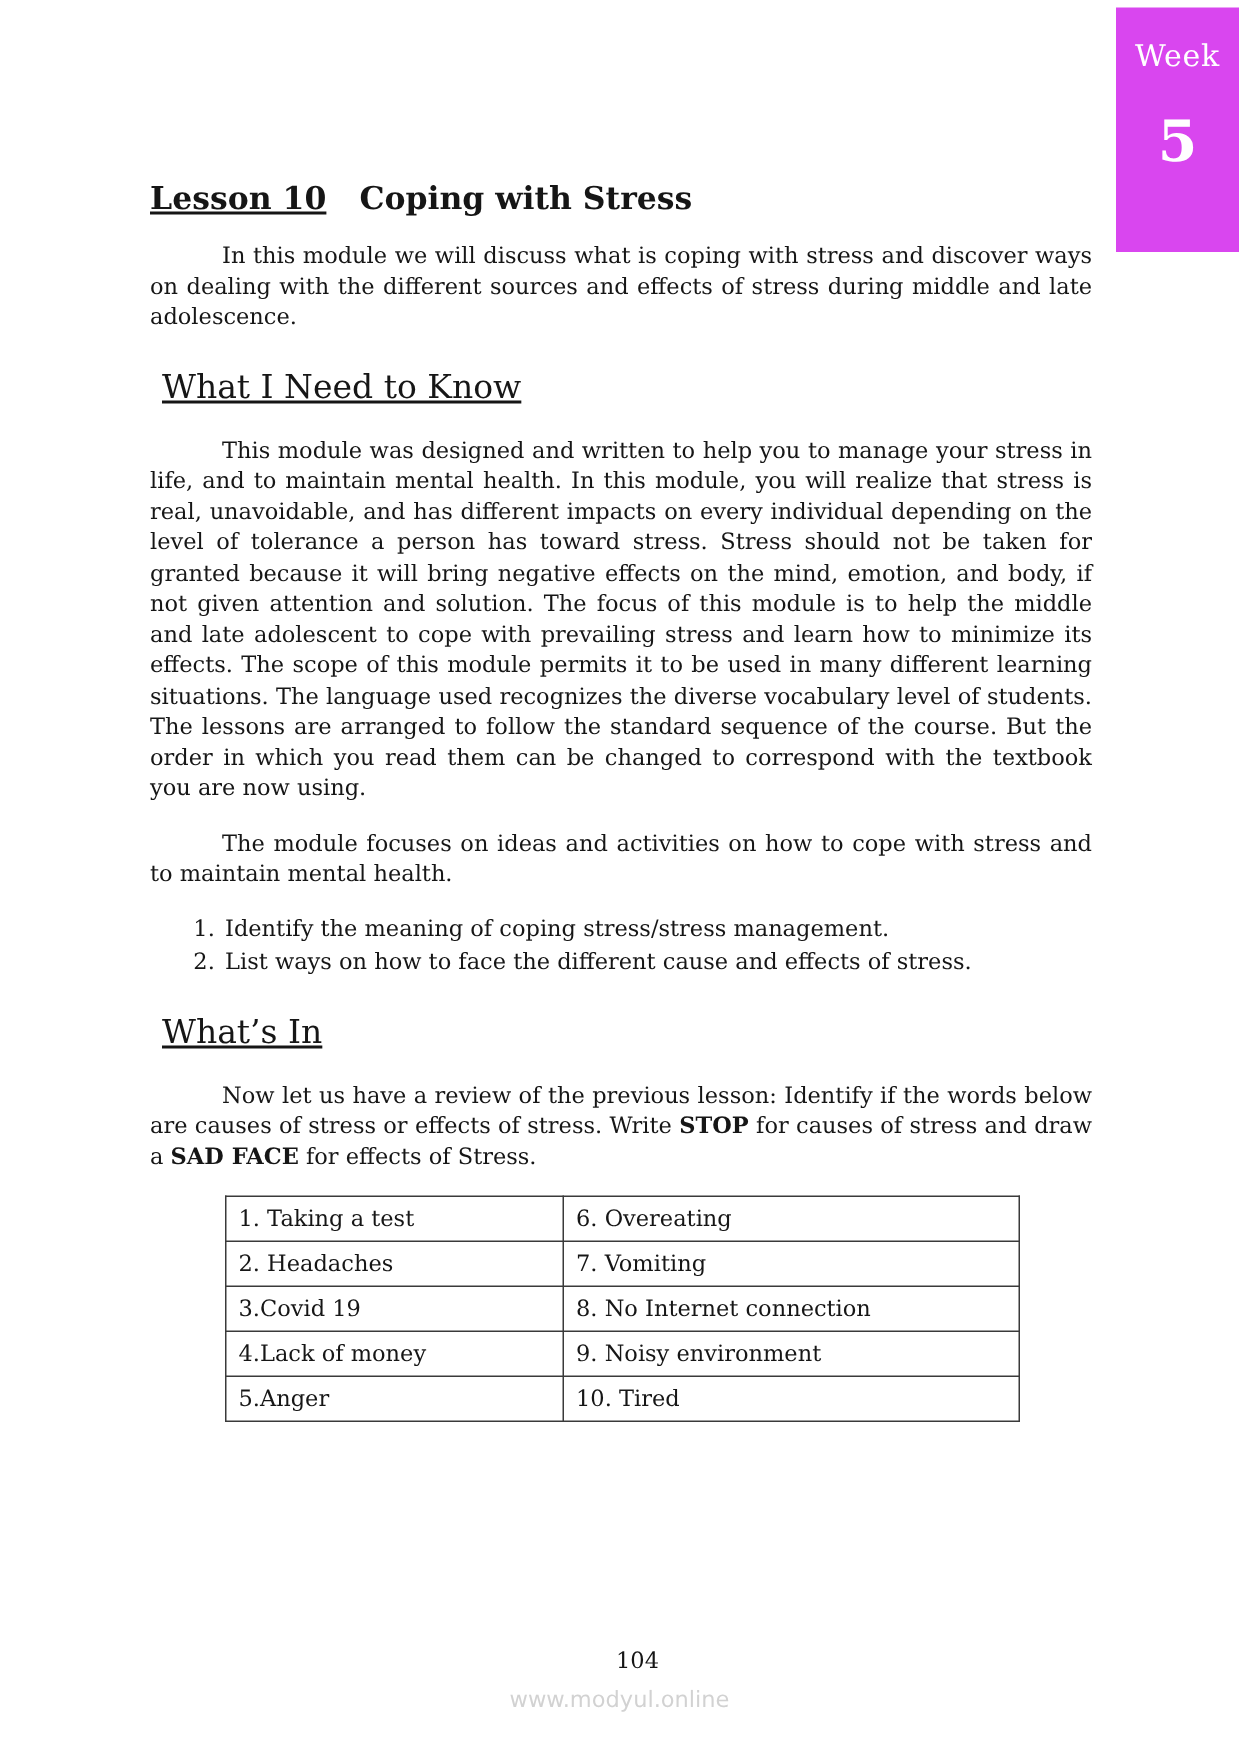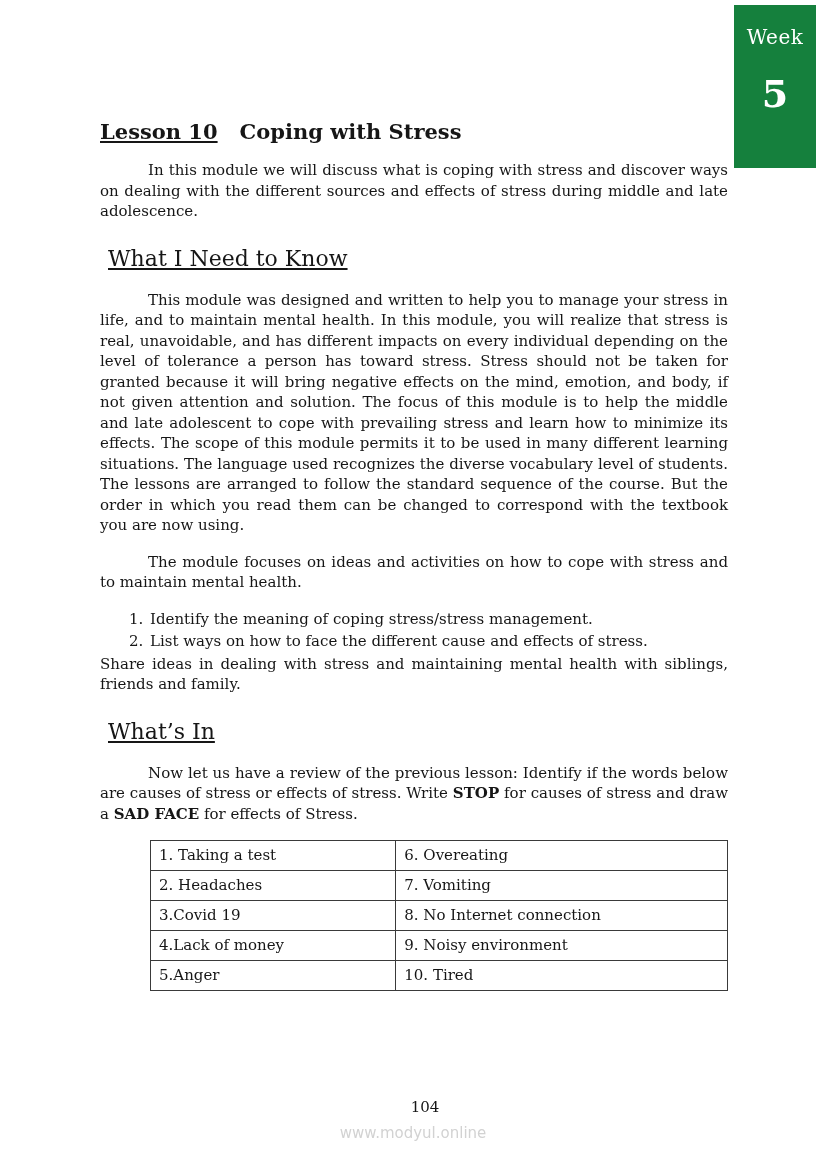--- a/index.html
+++ b/index.html
@@ -2,22 +2,22 @@
 <html><head>
 <meta charset="utf-8">
 <style>
   html,body{margin:0;padding:0;}
   body{
     width:826px;height:1169px;position:relative;overflow:hidden;
     background:#ffffff;color:#161616;
     font-family:"DejaVu Serif","Liberation Serif",serif;
   }
   .week-badge{
-    position:absolute;top:5px;right:10px;width:82px;height:163px;
-    background:#15803d;color:#ffffff;text-align:center;
+    position:absolute;top:5px;right:0;width:82px;height:163px;
+    background:#d946ef;color:#ffffff;text-align:center;
   }
   .week-label{margin-top:20px;font-size:20px;letter-spacing:.5px;}
   .week-number{margin-top:22px;font-size:38px;font-weight:bold;}
   .content{
     position:absolute;left:100px;top:98px;width:628px;
     font-size:15px;line-height:20.5px;margin-top:20px;
   }
   .lesson-title{
     font-size:21px;font-weight:bold;margin:0 0 14px 0;line-height:28px;
   }
@@ -28,21 +28,21 @@
     font-size:22px;font-weight:normal;text-decoration:underline;
     margin:22px 0 16px 0;padding-left:8px;line-height:30px;
   }
   ol.objectives{
     margin:0 0 0 0;padding:0 0 0 48px;text-align:justify;
   }
   ol.objectives li{margin:0 0 2px 0;padding-left:2px;}
   .share-note{margin-top:2px;}
   b{font-weight:bold;}
   table.review-table{
-    border-collapse:collapse;margin:6px 0 0 50px;width:578px;
+    border-collapse:collapse;margin:6px 0 0 50px;width:530px;
     font-size:15px;
   }
   table.review-table td{
     border:1px solid #3a3a3a;padding:4px 8px;height:21px;vertical-align:middle;
   }
   table.review-table td.c1{width:210px;}
   table.review-table td.c2{width:290px;}
   .footer-page{
     position:absolute;left:0;width:826px;top:1098px;text-align:center;
     font-size:15px;color:#161616;padding-left:12px;
@@ -71,21 +71,20 @@
   <p class="indent">This module was designed and written to help you to manage your stress in life, and to maintain mental health.  In this module, you will realize that stress is real, unavoidable, and has different impacts on every individual depending on the level of tolerance a person has toward stress. Stress should not be taken for granted because it will bring negative effects on the mind, emotion, and body, if not given attention and solution. The focus of this module is to help the middle and late adolescent to cope with prevailing stress and learn how to minimize its effects. The scope of this module permits it to be used in many different learning situations. The language used recognizes the diverse vocabulary level of students. The lessons are arranged to follow the standard sequence of the course. But the order in which you read them can be changed to correspond with the textbook you are now using.</p>
 
   <p class="indent">The module focuses on ideas and activities on how to cope with stress and to maintain mental health.</p>
 
 
   <ol class="objectives">
     <li>Identify the meaning of coping stress/stress management.</li>
     <li>List ways on how to face the different cause and effects of stress.</li>
   </ol>
 
-  <p class="share-note">Share ideas in dealing with stress and maintaining mental health with siblings, friends and family.</p>
 
   <h2 class="section-heading">What’s In</h2>
 
   <p class="indent"><span>Now let us have a review of the previous lesson: Identify if the words below are causes of stress or effects of stress. Write </span><b>STOP</b><span> for causes of stress and draw a </span><b>SAD FACE</b><span> for effects of Stress.</span></p>
 
   <table class="review-table">
     <tbody>
       <tr>
         <td class="c1">1. Taking a test</td>
         <td class="c2">6. Overeating</td>

